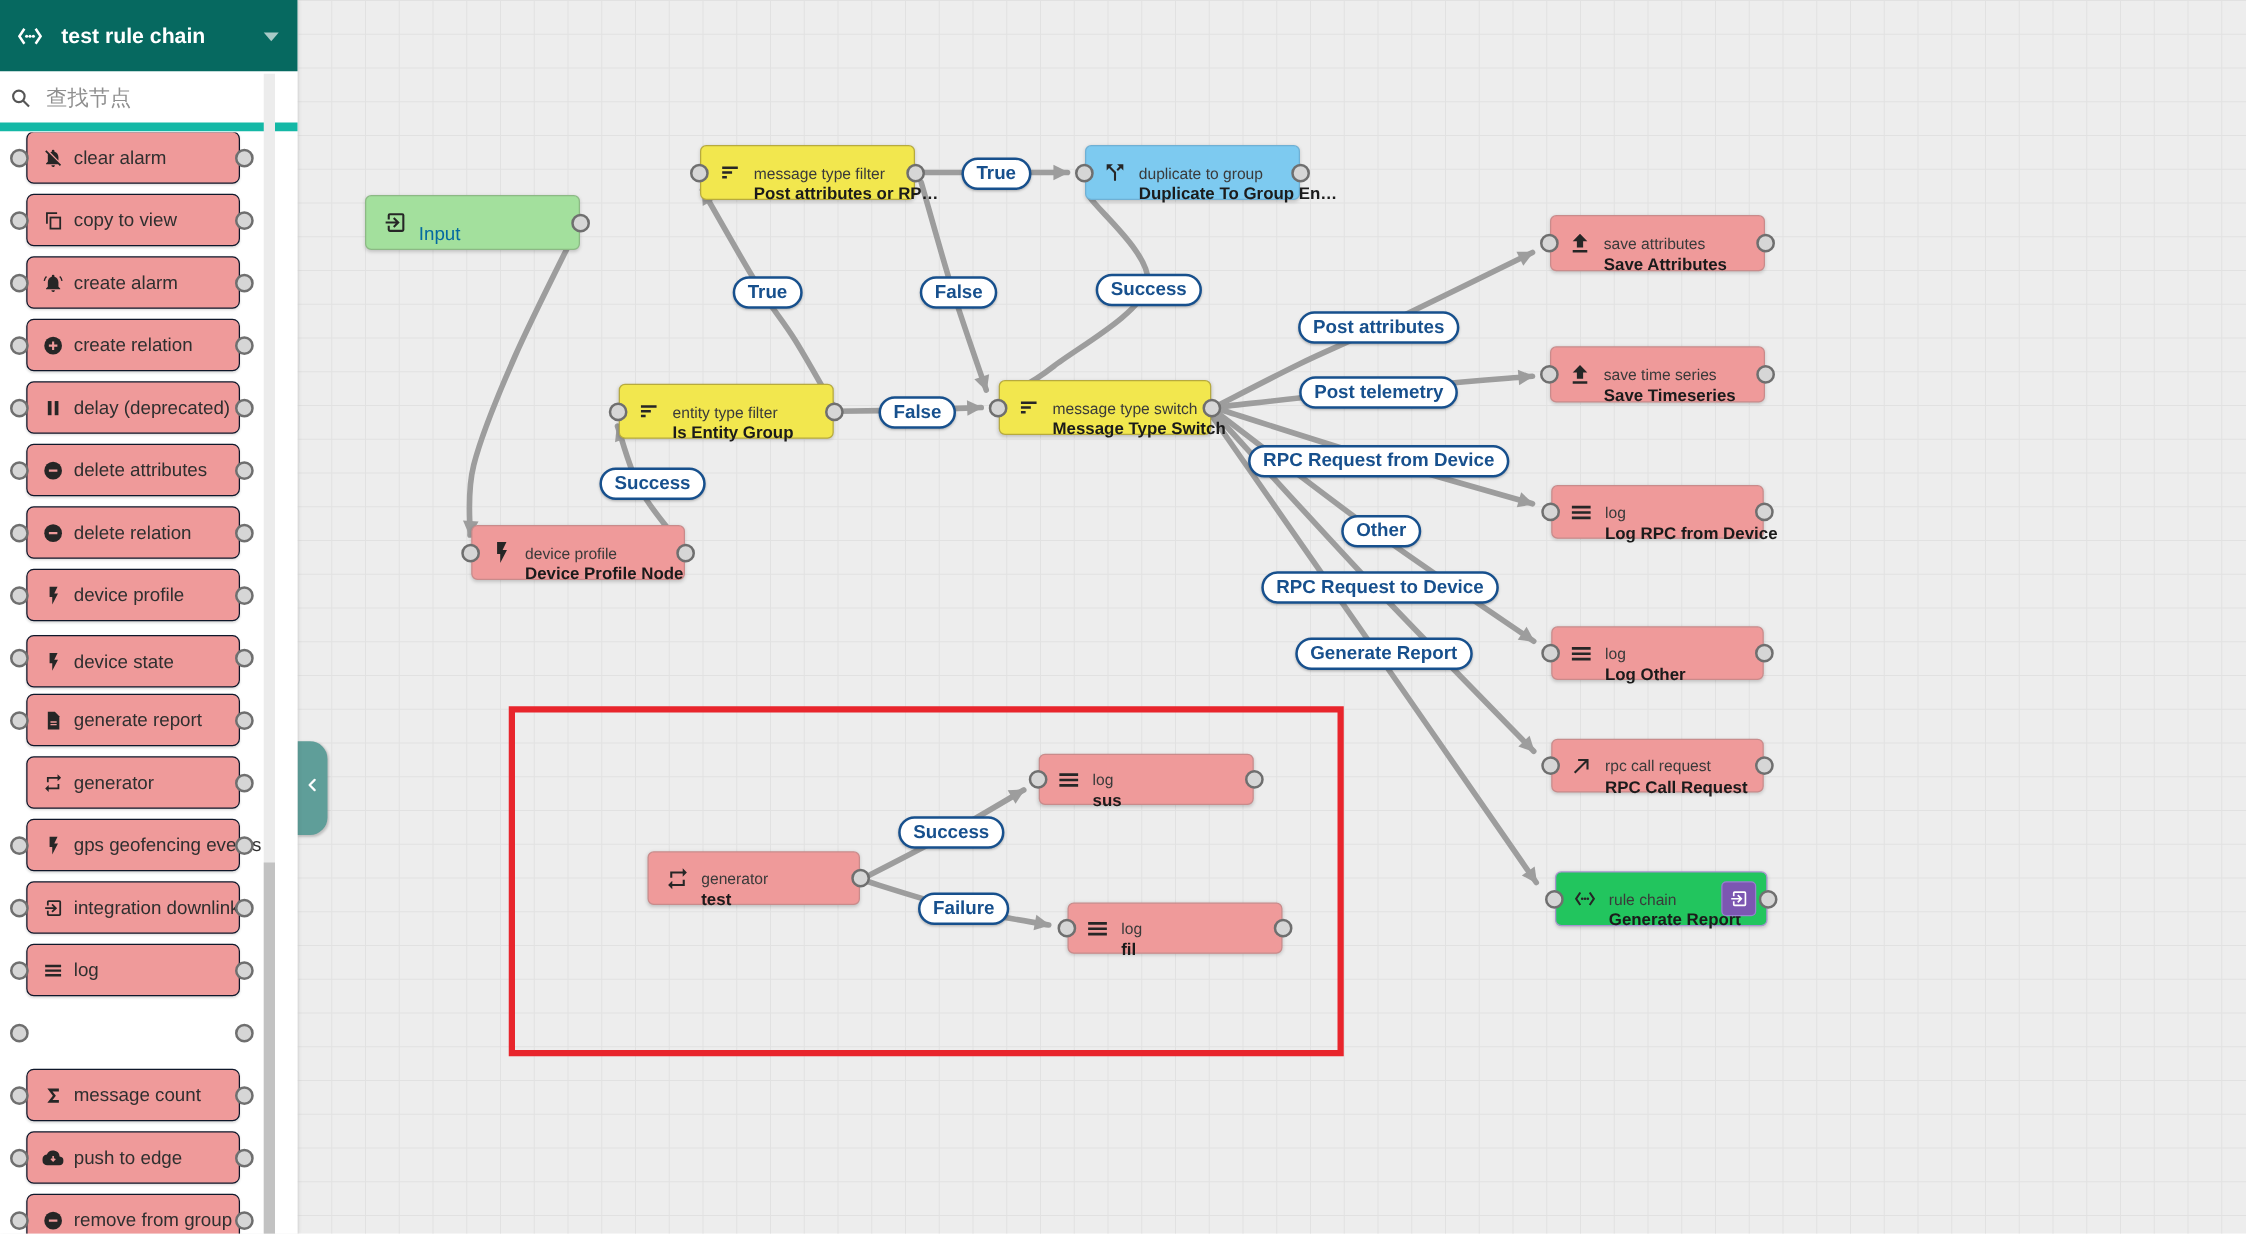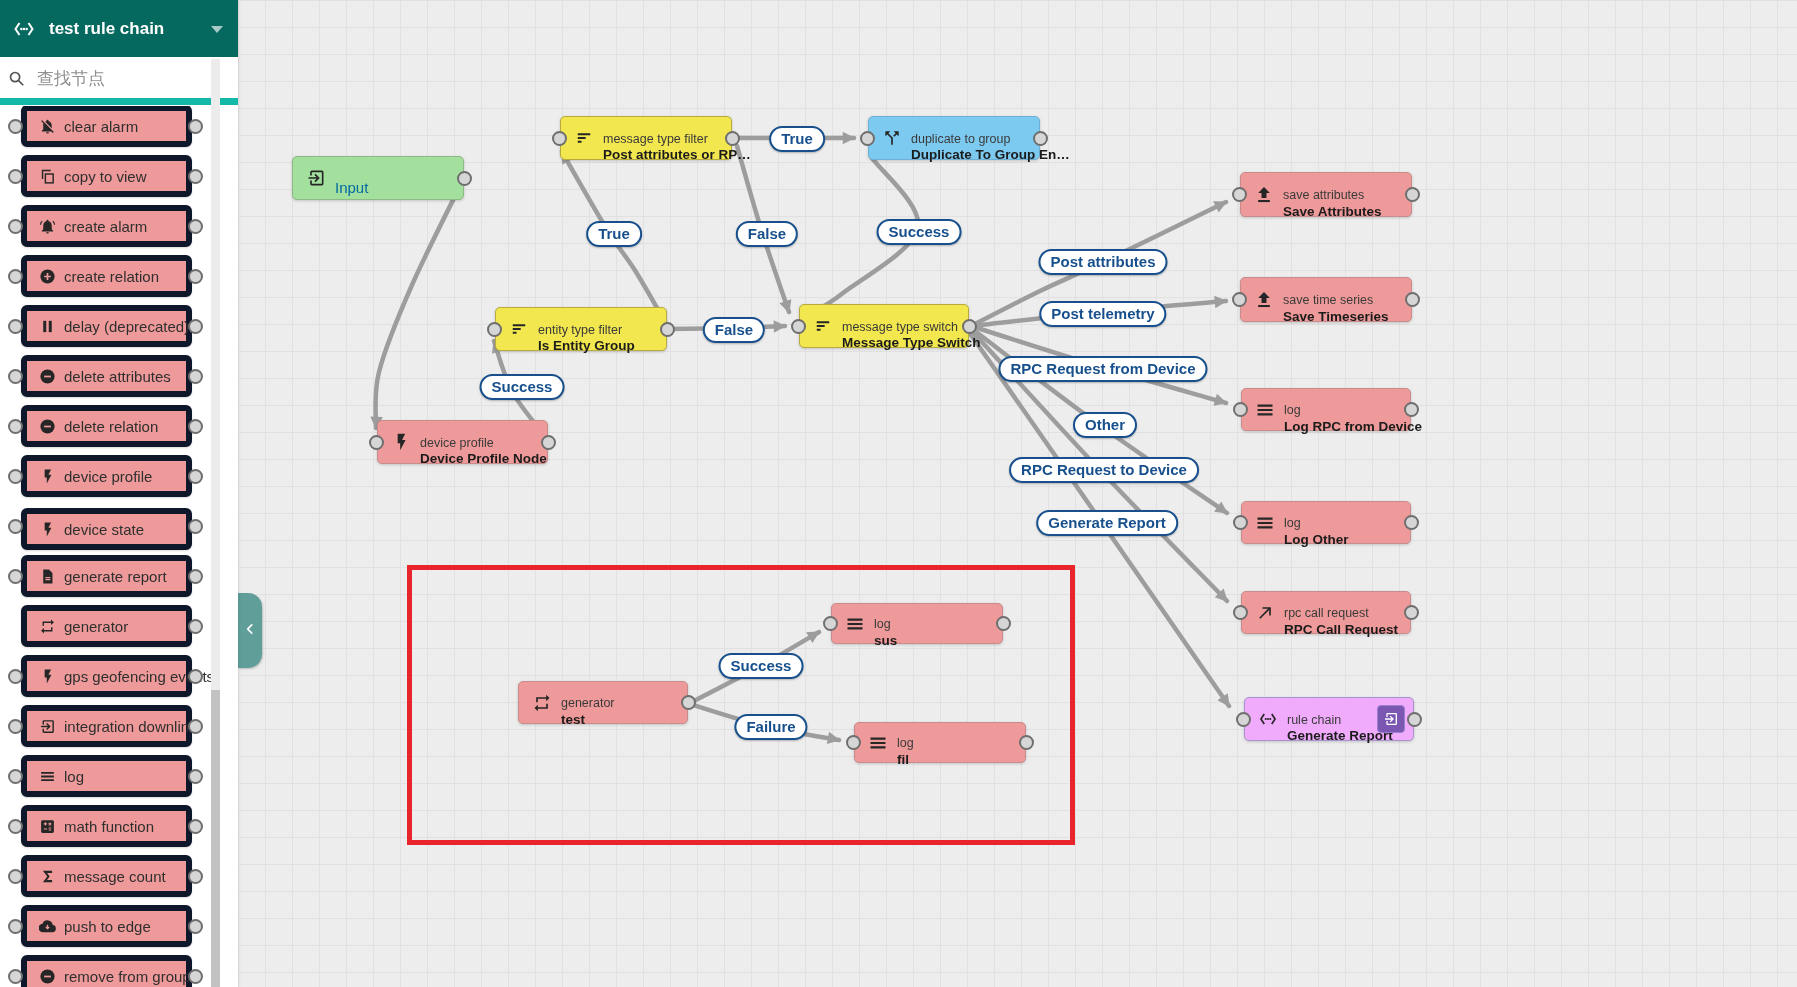--- a/index.html
+++ b/index.html
@@ -18,21 +18,21 @@
   #labels-layer{z-index:4;}
 
   
   .node{position:absolute;border:1px solid #999;border-radius:5px;box-sizing:border-box;
         display:flex;align-items:center;gap:9px;padding:0 8px 0 13px;
         box-shadow:0 1px 3px rgba(0,0,0,.18);}
   .node.yellow{background:#f2e74e;border-color:#b7aa3e;}
   .node.green {background:#a3e09d;border-color:#8cb985;}
   .node.blue  {background:#7dcaf0;border-color:#6fb0d4;}
   .node.pink  {background:#ef9a9a;border-color:#c98b8b;}
-  .node.purple{background:#f0abfc;border-color:#a794cf;}
+  .node.purple{background:#22c55e;border-color:#a794cf;}
   .node .nico{width:20px;height:20px;flex:0 0 auto;color:#262626;display:flex;align-items:center;}
   .node .nico svg{width:20px;height:20px;}
   .node .tt{display:flex;flex-direction:column;line-height:1.25;min-width:0;margin-top:20px;}
   .node .title{font-size:12.5px;color:#3a3a3a;white-space:nowrap;}
   .node .sub{font-size:13.5px;font-weight:bold;color:#1b1b1b;white-space:nowrap;}
   .node.single .title{font-size:15px;color:#0369a1;}
   .dot{position:absolute;width:15px;height:15px;border-radius:50%;background:#d6d6d6;
        border:2px solid #6f6f6f;box-sizing:border-box;top:50%;margin-top:-7.5px;}
   .dot.l{left:-9px;} .dot.r{right:-9px;}
   .open-btn{margin-left:auto;flex:0 0 auto;width:26px;height:26px;border-radius:4px;background:#7c57b2;
@@ -57,21 +57,21 @@
            border-top:7px solid rgba(255,255,255,.65);}
   #search-bar{position:absolute;left:0;top:59px;width:100%;height:46px;border-bottom:7px solid #14b8a6;
            box-sizing:border-box;display:flex;align-items:center;padding:0 6px;}
   #search-bar .sico{width:17px;height:17px;color:#555;flex:0 0 auto;margin-left:2px;}
   #search-bar .sico svg{width:17px;height:17px;}
   #search-input{border:none;outline:none;font-size:17px;margin-left:10px;width:160px;
            font-family:"Liberation Sans",sans-serif;color:#333;background:transparent;}
   #search-input::placeholder{color:#8f8f8f;}
   #node-list{position:absolute;left:0;top:106px;width:238px;height:881px;overflow:hidden;}
   .side-item{position:absolute;left:21px;width:171px;height:42px;background:#ef9a9a;
-           border:6px solid #0f172a;border-radius:6px;box-sizing:border-box;
+           border:1px solid #0f172a;border-radius:6px;box-sizing:border-box;
            display:flex;align-items:center;padding:0 6px 0 12px;gap:8px;
            box-shadow:0 1px 2px rgba(0,0,0,.15);}
   .side-item .nico{width:17px;height:17px;color:#262626;flex:0 0 auto;display:flex;align-items:center;}
   .side-item .nico svg{width:17px;height:17px;}
   .side-item .lbl{font-size:15px;color:#2f2f2f;white-space:nowrap;}
   #node-list .dot{position:absolute;margin-top:0;}
   #scroll-track{position:absolute;left:211px;top:59px;width:9px;height:928px;background:#ececec;}
   #scroll-thumb{position:absolute;left:211px;top:690px;width:9px;height:297px;background:#c2c2c2;}
 
   
@@ -498,29 +498,20 @@
         <div class="side-item" style="top: 649px;">
           <span class="nico">
             <svg viewBox="0 0 24 24" fill="currentColor">
               <path d="M3 5.5h18v2.6H3zM3 10.7h18v2.6H3zM3 15.9h18v2.6H3z"></path>
             </svg>
           </span>
           <span class="lbl">log</span>
         </div>
         <span class="dot " style="left: 7.5px; top: 662.5px; margin-top: 0px;"></span>
         <span class="dot " style="left: 187.5px; top: 662.5px; margin-top: 0px;"></span>
-        <div class="side-item" style="top: 699px;">
-          <span class="nico">
-            <svg viewBox="0 0 24 24">
-              <rect x="3" y="3" width="18" height="18" rx="2" fill="currentColor"></rect>
-              <path d="M6.8 8.3h4.4M9 6.1v4.4M13.6 6.8l3.6 3.6M17.2 6.8l-3.6 3.6M6.8 15.5h4.4M13.6 14.2h3.6M13.6 17h3.6" stroke="#ef9a9a" stroke-width="1.5" fill="none"></path>
-            </svg>
-          </span>
-          <span class="lbl">math function</span>
-        </div>
         <span class="dot " style="left: 7.5px; top: 712.5px; margin-top: 0px;"></span>
         <span class="dot " style="left: 187.5px; top: 712.5px; margin-top: 0px;"></span>
         <div class="side-item" style="top: 749px;">
           <span class="nico">
             <svg viewBox="0 0 24 24" fill="currentColor">
               <path d="M18.5 4H5.5l6.2 8-6.2 8h13v-3.2h-7.2l3.8-4.8-3.8-4.8h7.2z"></path>
             </svg>
           </span>
           <span class="lbl">message count</span>
         </div>

